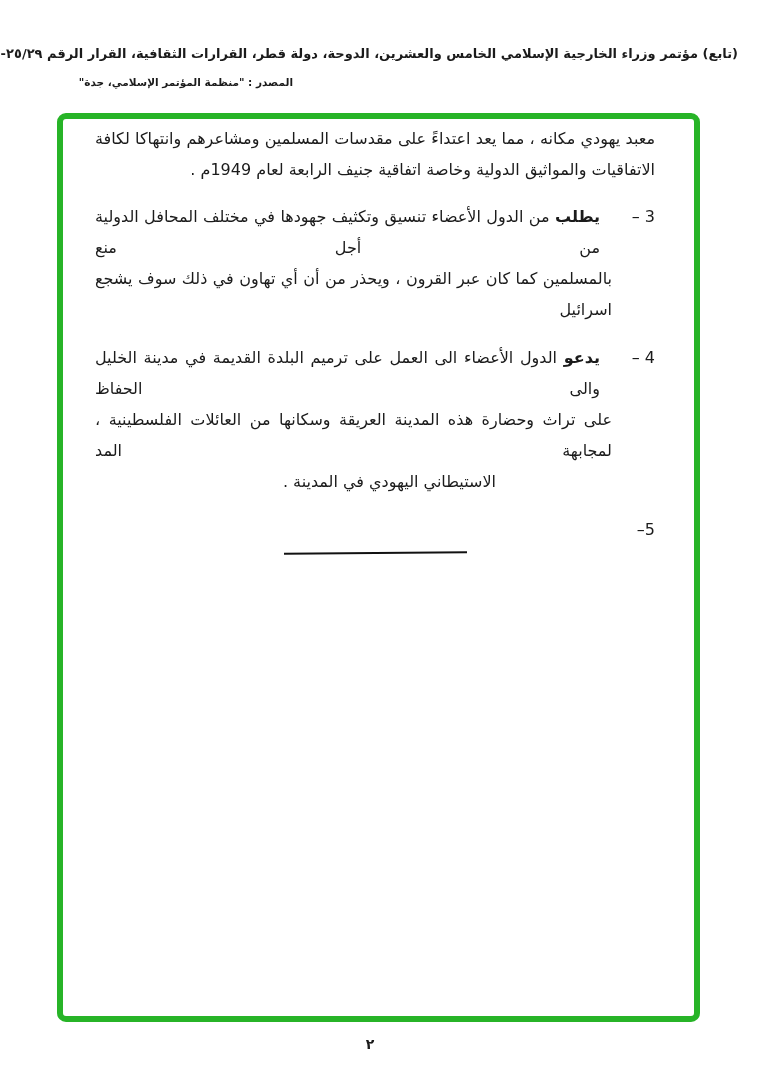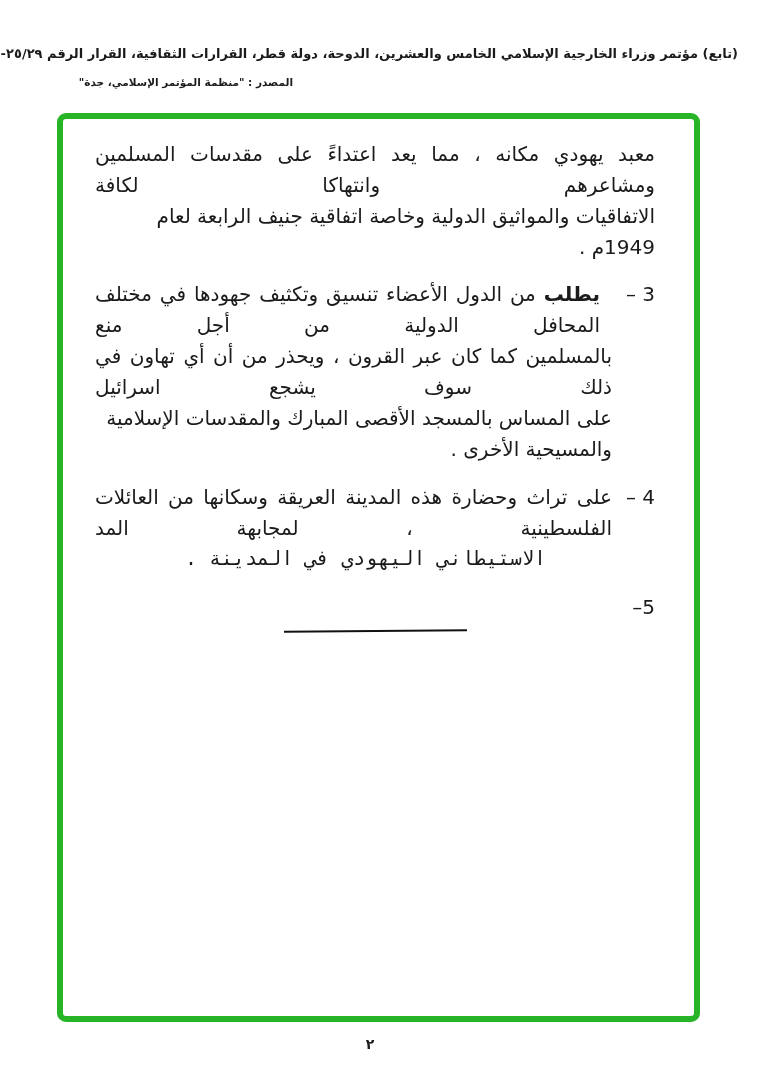--- a/index.html
+++ b/index.html
@@ -32,30 +32,30 @@
     width:643px;height:909px;
     box-sizing:border-box;
     border:6px solid #27b427;
     border-radius:9px;
   }
   
   .content{
     position:absolute;left:63px;top:119px;
     width:631px;height:684px;
     box-sizing:border-box;
-    padding:20px 39px 0 32px;
-    font-size:20px;
+    padding:4px 39px 0 32px;
+    font-size:16px;
     line-height:31px;
     direction:rtl;
   }
   .para{margin:0 0 16px 0;}
   .line{direction:rtl;}
   .line.full{text-align:justify;text-align-last:justify;}
   .line.endleft{text-align:right;}
-  .line.endmid{text-align:right;padding-left:0;margin-left:0;margin-right:66px;font-family:Liberation Mono, monospace;}
+  .line.endmid{text-align:right;padding-left:0;margin-left:0;margin-right:116px;}
   .item{position:relative;margin:0 43px 17px 0;}
   .item .num{
     position:absolute;right:-43px;top:0;
     width:43px;text-align:right;
     direction:rtl;white-space:nowrap;
   }
   .item .line.first{padding-right:12px;}
   .lead{font-weight:bold;}
   
   .divider{
@@ -84,25 +84,25 @@
 
     <div class="para">
       <div class="line full">معبد يهودي مكانه ، مما يعد اعتداءً على مقدسات المسلمين ومشاعرهم وانتهاكا لكافة</div>
       <div class="line endleft">الاتفاقيات والمواثيق الدولية وخاصة اتفاقية جنيف الرابعة لعام 1949م .</div>
     </div>
 
     <div class="item">
       <span class="num">3 –</span>
       <div class="line full first"><span class="lead">يطلب</span> <span>من الدول الأعضاء تنسيق وتكثيف جهودها في مختلف المحافل الدولية من أجل منع</span></div>
       <div class="line full">بالمسلمين كما كان عبر القرون ، ويحذر من أن أي تهاون في ذلك سوف يشجع اسرائيل</div>
-      <div class="line endleft">على المساس بالمسجد الأقصى المبارك والمقدسات الإسلامية والمسيحية الأخرى .</div>
     </div>
 
     <div class="item">
       <span class="num">4 –</span>
+      <div class="line full first"><span class="lead">يدعو</span> <span>الدول الأعضاء الى العمل على ترميم البلدة القديمة في  مدينة الخليل والى الحفاظ</span></div>
       <div class="line full">على تراث وحضارة هذه المدينة العريقة وسكانها من العائلات الفلسطينية ، لمجابهة المد</div>
       <div class="line endmid">الاستيطاني اليهودي في المدينة .</div>
     </div>
 
     <div class="item">
       <span class="num">5–</span>
     </div>
 
     <div class="divider"></div>
 

